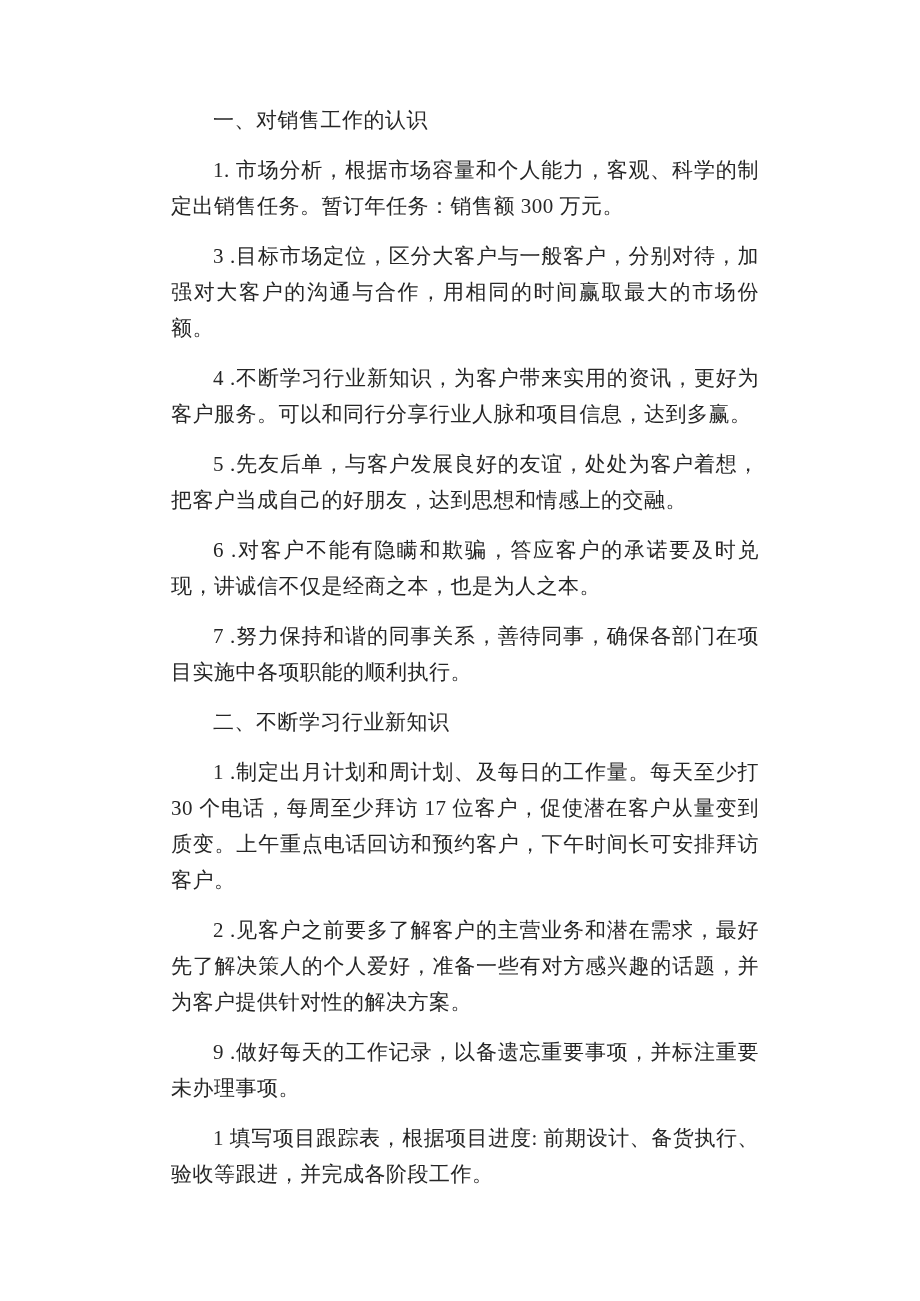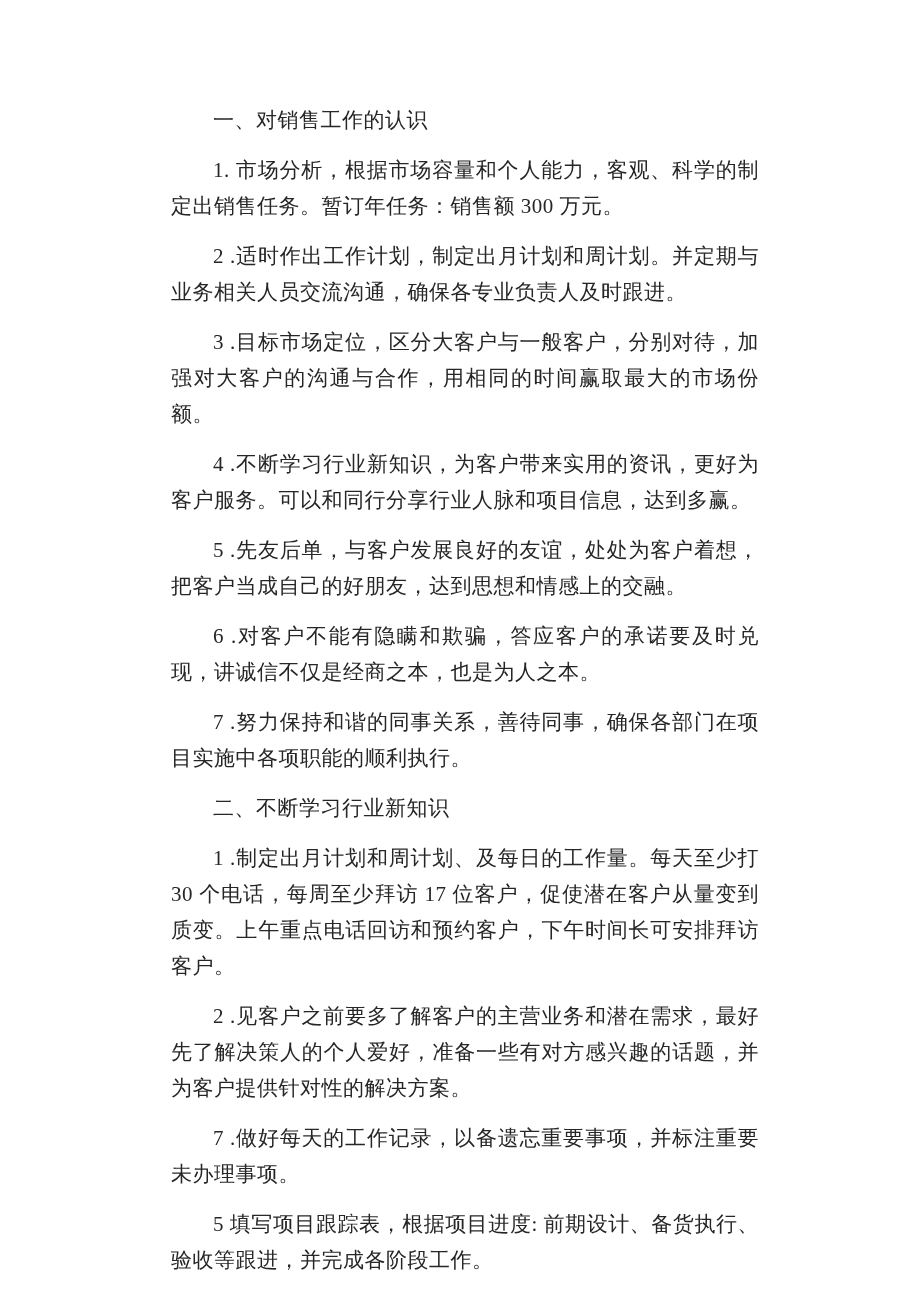--- a/index.html
+++ b/index.html
@@ -31,35 +31,34 @@
 </style>
 </head>
 <body>
 
 <div class="page">
 
   <p class="para">一、对销售工作的认识</p>
 
   <p class="para">1. 市场分析，根据市场容量和个人能力，客观、科学的制定出销售任务。暂订年任务：销售额 300 万元。</p>
 
-  <p class="para">2 .适时作出工作计划，制定出月计划和周计划。并定期与业务相关人员交流沟通，确保各专业负责人及时跟进。</p>
 
   <p class="para">3 .目标市场定位，区分大客户与一般客户，分别对待，加强对大客户的沟通与合作，用相同的时间赢取最大的市场份额。</p>
 
   <p class="para">4 .不断学习行业新知识，为客户带来实用的资讯，更好为客户服务。可以和同行分享行业人脉和项目信息，达到多赢。</p>
 
   <p class="para">5 .先友后单，与客户发展良好的友谊，处处为客户着想，把客户当成自己的好朋友，达到思想和情感上的交融。</p>
 
   <p class="para">6 .对客户不能有隐瞒和欺骗，答应客户的承诺要及时兑现，讲诚信不仅是经商之本，也是为人之本。</p>
 
   <p class="para">7 .努力保持和谐的同事关系，善待同事，确保各部门在项目实施中各项职能的顺利执行。</p>
 
   <p class="para">二、不断学习行业新知识</p>
 
   <p class="para">1 .制定出月计划和周计划、及每日的工作量。每天至少打 30 个电话，每周至少拜访 17 位客户，促使潜在客户从量变到质变。上午重点电话回访和预约客户，下午时间长可安排拜访客户。</p>
 
   <p class="para">2 .见客户之前要多了解客户的主营业务和潜在需求，最好先了解决策人的个人爱好，准备一些有对方感兴趣的话题，并为客户提供针对性的解决方案。</p>
 
-  <p class="para">7 .做好每天的工作记录，以备遗忘重要事项，并标注重要未办理事项。</p>
+  <p class="para">9 .做好每天的工作记录，以备遗忘重要事项，并标注重要未办理事项。</p>
 
-  <p class="para">5 填写项目跟踪表，根据项目进度: 前期设计、备货执行、验收等跟进，并完成各阶段工作。</p>
+  <p class="para">1 填写项目跟踪表，根据项目进度: 前期设计、备货执行、验收等跟进，并完成各阶段工作。</p>
 
 </div>
 
 </body></html>

